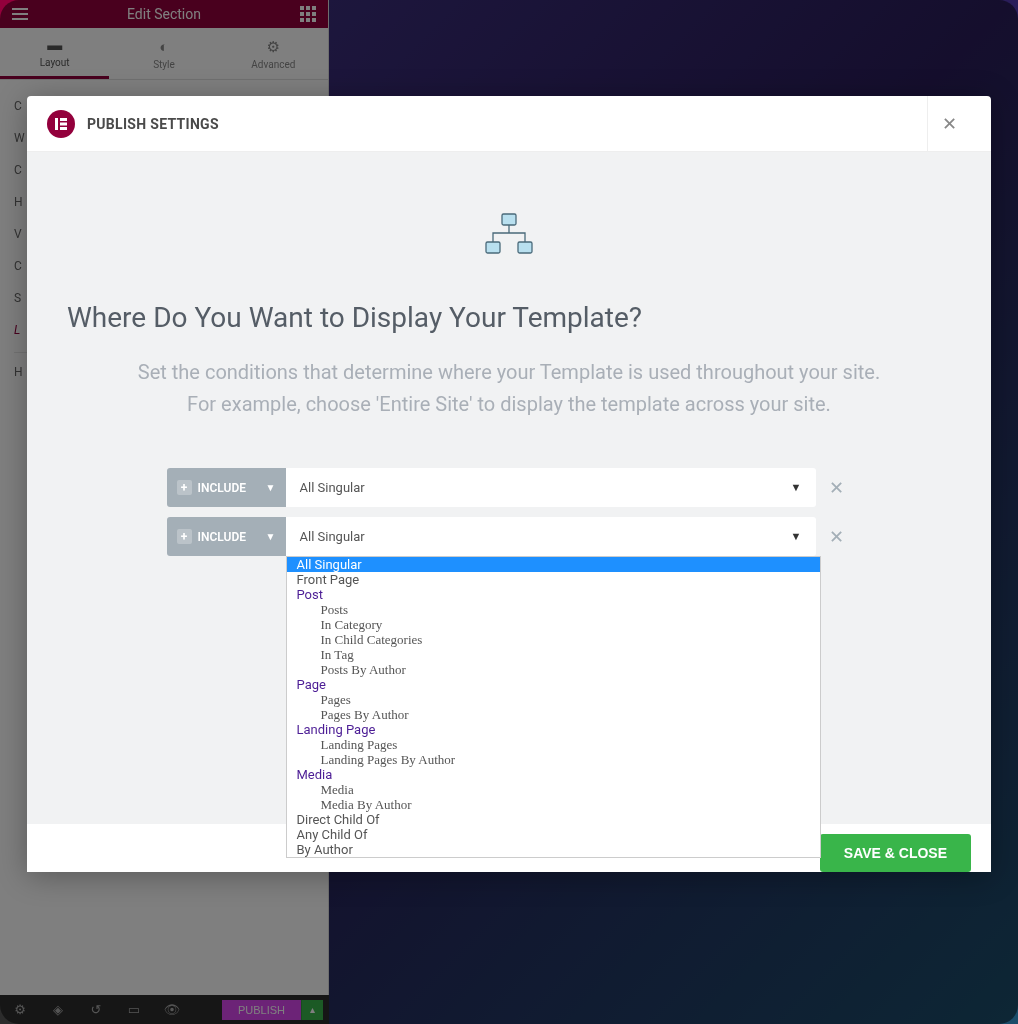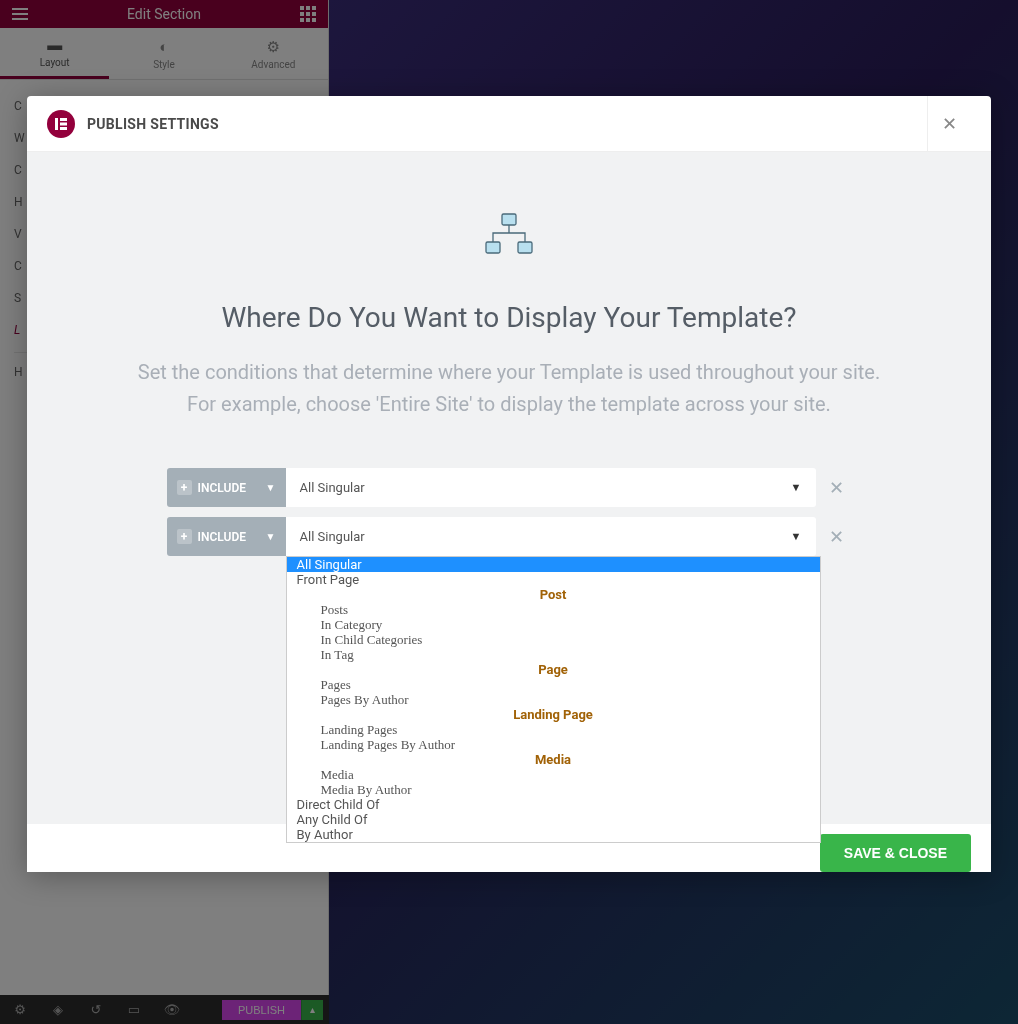--- a/index.html
+++ b/index.html
@@ -19,47 +19,47 @@
 
 .preview-area { position: absolute; left: 329px; top: 0; right: 0; height: 100%; background: linear-gradient(135deg, #3a2d7a 0%, #2a1d5a 40%, #1a4d6a 100%); }
 
 .bottom-toolbar { position: absolute; left: 0; bottom: 0; width: 329px; height: 29px; background: #2c2c2c; display: flex; align-items: center; padding: 0 6px; gap: 10px; }
 .bt-icon { width: 28px; height: 20px; display: flex; align-items: center; justify-content: center; color: #aaa; font-size: 13px; cursor: pointer; }
 .bt-publish-group { margin-left: auto; display: flex; }
 .bt-publish { background: #d946ef; color: #fff; font-size: 11px; padding: 4px 16px; border: none; cursor: pointer; font-weight: 500; }
 .bt-publish-caret { background: #39b54a; color: #fff; border: none; border-left: 1px solid #2e9a3c; padding: 4px 8px; cursor: pointer; font-size: 10px; }
 
 
-.modal-backdrop { position: absolute; inset: 0; background: rgba(0,0,0,0.5); display: flex; align-items: flex-start; justify-content: center; padding-top: 96px; }
+.modal-backdrop { position: absolute; inset: 0; background: rgba(0,0,0,0.5); display: flex; align-items: flex-start; justify-content: center; padding-top: 96px; border-radius: 19px; }
 .modal { width: 964px; background: #fff; border-radius: 4px; box-shadow: 0 4px 30px rgba(0,0,0,0.3); overflow: visible; position: relative; }
 .modal-header { height: 56px; display: flex; align-items: center; padding: 0 20px; border-bottom: 1px solid #eee; }
 .modal-logo { width: 28px; height: 28px; border-radius: 50%; background: #93003c; display: flex; align-items: center; justify-content: center; margin-right: 12px; }
 .modal-logo svg { width: 16px; height: 16px; }
 .modal-title { font-size: 14px; font-weight: 700; color: #4a4a4a; letter-spacing: 0.3px; }
 .modal-close { margin-left: auto; width: 44px; height: 56px; display: flex; align-items: center; justify-content: center; cursor: pointer; border-left: 1px solid #eee; color: #888; font-size: 18px; }
 
 .modal-body { background: #f1f2f3; padding: 60px 40px 40px 40px; min-height: 720px; position: relative; }
 .hero-icon { display: flex; justify-content: center; margin-bottom: 45px; }
 .hero-icon svg { width: 50px; height: 44px; }
-.hero-title { text-align: center; font-size: 28px; font-weight: 400; color: #555d66; margin-bottom: 22px; }
+.hero-title { text-align: left; font-size: 28px; font-weight: 400; color: #555d66; margin-bottom: 22px; }
 .hero-desc { text-align: center; font-size: 20px; color: #a9afb7; line-height: 1.6; margin-bottom: 48px; }
 
 .conditions { display: flex; flex-direction: column; gap: 10px; align-items: center; }
 .condition-row { display: flex; align-items: center; width: 685px; gap: 0; position: relative; }
 .include-btn { width: 119px; height: 39px; background: #a4afb7; color: #fff; display: flex; align-items: center; padding: 0 10px; gap: 6px; font-size: 12px; font-weight: 600; border-radius: 3px 0 0 3px; cursor: pointer; }
 .include-plus-box { width: 15px; height: 15px; background: rgba(255,255,255,0.25); border-radius: 2px; display: flex; align-items: center; justify-content: center; font-size: 12px; font-weight: bold; }
 .include-caret { margin-left: auto; font-size: 10px; }
 .condition-select { flex: 1; height: 39px; background: #fff; display: flex; align-items: center; padding: 0 14px; font-size: 13px; color: #555; border-radius: 0 3px 3px 0; cursor: pointer; position: relative; }
 .select-caret { margin-left: auto; color: #333; font-size: 11px; }
 .row-remove { width: 30px; height: 30px; margin-left: 6px; display: flex; align-items: center; justify-content: center; color: #a4afb7; cursor: pointer; font-size: 18px; }
 
 .dropdown-menu { position: absolute; left: 119px; top: 39px; width: 535px; background: #fff; border: 1px solid #ccc; max-height: 304px; overflow-y: scroll; z-index: 20; font-size: 13px; }
 .dd-item { padding: 0 10px; height: 15px; line-height: 15px; color: #555; cursor: pointer; white-space: nowrap; }
 .dd-item.selected { background: #1e90ff; color: #fff; }
-.dd-item.group { font-weight: 700; color: #a16207; cursor: default; text-align: center; }
+.dd-item.group { font-weight: 400; color: #4c1d95; cursor: default; }
 .dd-item.child { padding-left: 34px; font-family: Liberation Serif, serif; }
 
 .modal-footer { height: 48px; background: #fff; display: flex; align-items: flex-end; justify-content: flex-end; padding: 0 20px; position: absolute; left: 0; right: 0; bottom: 0; }
 .save-close-btn { background: #39b54a; color: #fff; border: none; padding: 11px 24px; font-size: 14px; font-weight: 600; border-radius: 3px; cursor: pointer; }
 
 
 .burger-lines { display: flex; flex-direction: column; gap: 3px; }
 .burger-lines span { width: 16px; height: 2px; background: #fff; }
 .grid-dots { display: grid; grid-template-columns: repeat(3, 4px); grid-template-rows: repeat(3, 4px); gap: 2px; }
 .grid-dots span { background: #fff; }
@@ -195,20 +195,21 @@
           <div class="row-remove">✕</div>
 
           <div class="dropdown-menu" id="dropdown-options">
               <div class="dd-item selected">All Singular</div>
               <div class="dd-item">Front Page</div>
               <div class="dd-item group">Post</div>
               <div class="dd-item child">Posts</div>
               <div class="dd-item child">In Category</div>
               <div class="dd-item child">In Child Categories</div>
               <div class="dd-item child">In Tag</div>
+              <div class="dd-item child">Posts By Author</div>
               <div class="dd-item group">Page</div>
               <div class="dd-item child">Pages</div>
               <div class="dd-item child">Pages By Author</div>
               <div class="dd-item group">Landing Page</div>
               <div class="dd-item child">Landing Pages</div>
               <div class="dd-item child">Landing Pages By Author</div>
               <div class="dd-item group">Media</div>
               <div class="dd-item child">Media</div>
               <div class="dd-item child">Media By Author</div>
               <div class="dd-item">Direct Child Of</div>

